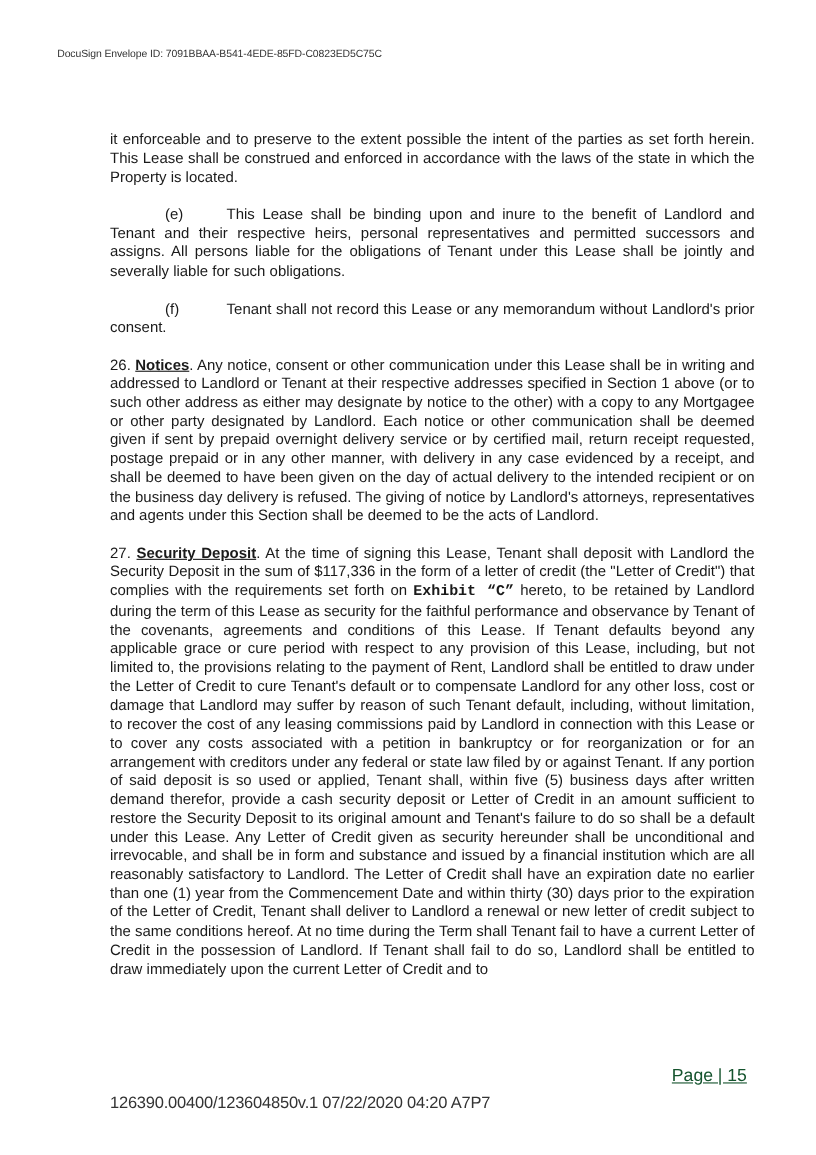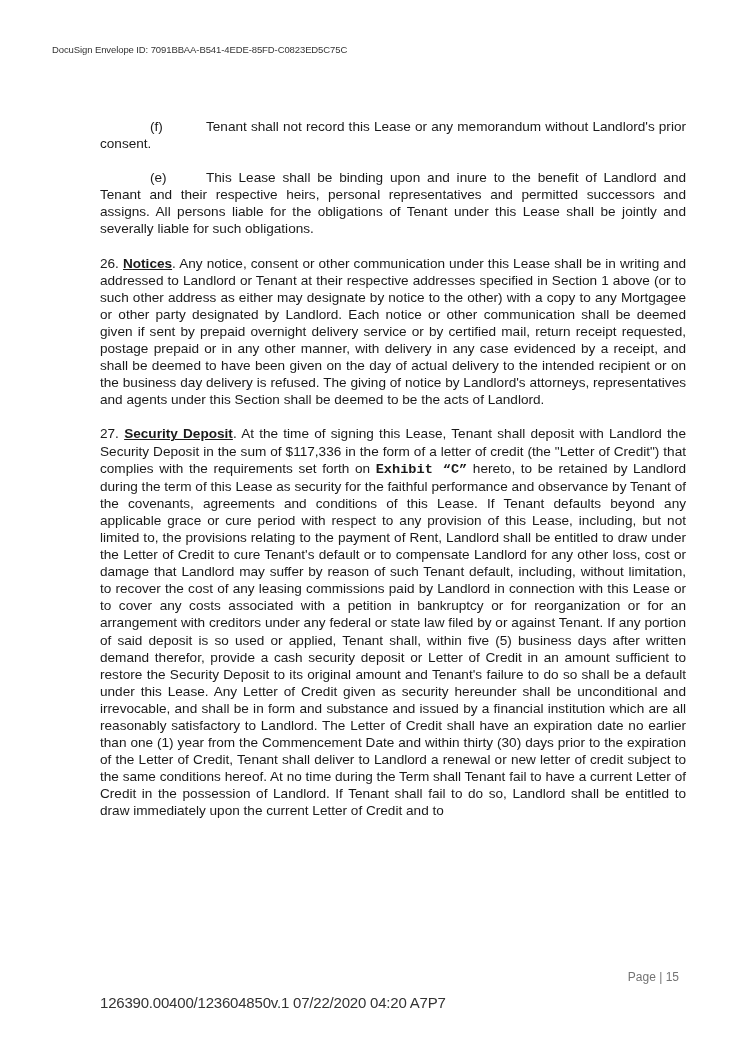--- a/index.html
+++ b/index.html
@@ -7,33 +7,34 @@
            font-family: "Liberation Sans", sans-serif; color: #1a1a1a; }
     .envelope { position: absolute; left: 32px; top: 44px; font-size: 9.5px; color: #333; letter-spacing: -0.1px; margin-left: 20px; }
     .content { position: absolute; left: 100px; top: 118px; width: 586px;
                font-size: 13.6px; line-height: 17.1px; text-align: justify; }
     .content p { margin: 0 0 17px 0; }
     .indent { display: inline-block; width: 50px; }
     .sub-label { display: inline-block; width: 56px; }
     .sec-num { font-weight: normal; }
     .sec-title { font-weight: bold; text-decoration: underline; }
     .bold { font-weight: bold; font-family: Liberation Mono, monospace; }
-    .page-num { position: absolute; right: 63px; top: 970px; font-size: 12px; color: #737373; }
+    .page-num { position: absolute; right: 63px; top: 970px; font-size: 16px; color: #14532d; text-decoration: underline; }
     .footer-id { position: absolute; left: 100px; top: 994px; font-size: 15px; color: #333; letter-spacing: -0.2px; }
   </style>
 </head>
 <body>
 
 <div class="envelope">DocuSign Envelope ID: 7091BBAA-B541-4EDE-85FD-C0823ED5C75C</div>
 
 <div class="content">
+  <p>it enforceable and to preserve to the extent possible the intent of the parties as set forth herein.  This Lease shall be construed and enforced in accordance with the laws of the state in which the Property is located.</p>
+
+  <p><span class="indent"></span><span class="sub-label">(e)</span><span>This Lease shall be binding upon and inure to the benefit of Landlord and Tenant and their respective heirs, personal representatives and permitted successors and assigns.  All persons liable for the obligations of Tenant under this Lease shall be jointly and severally liable for such obligations.</span></p>
 
   <p><span class="indent"></span><span class="sub-label">(f)</span><span>Tenant shall not record this Lease or any memorandum without Landlord's prior consent.</span></p>
-
-  <p><span class="indent"></span><span class="sub-label">(e)</span><span>This Lease shall be binding upon and inure to the benefit of Landlord and Tenant and their respective heirs, personal representatives and permitted successors and assigns.  All persons liable for the obligations of Tenant under this Lease shall be jointly and severally liable for such obligations.</span></p>
 
   <p><span class="sec-num">26.</span> <span class="sec-title">Notices</span><span>.  Any notice, consent or other communication under this Lease shall be in writing and addressed to Landlord or Tenant at their respective addresses specified in Section 1 above (or to such other address as either may designate by notice to the other) with a copy to any Mortgagee or other party designated by Landlord.  Each notice or other communication shall be deemed given if sent by prepaid overnight delivery service or by certified mail, return receipt requested, postage prepaid or in any other manner, with delivery in any case evidenced by a receipt, and shall be deemed to have been given on the day of actual delivery to the intended recipient or on the business day delivery is refused.  The giving of notice by Landlord's attorneys, representatives and agents under this Section shall be deemed to be the acts of Landlord.</span></p>
 
   <p><span class="sec-num">27.</span> <span class="sec-title">Security Deposit</span><span>.  At the time of signing this Lease, Tenant shall deposit with Landlord the Security Deposit in the sum of $117,336 in the form of a letter of credit (the "Letter of Credit") that complies with the requirements set forth on </span><span class="bold">Exhibit “C”</span><span> hereto, to be retained by Landlord during the term of this Lease as security for the faithful performance and observance by Tenant of the covenants, agreements and conditions of this Lease.  If Tenant defaults beyond any applicable grace or cure period with respect to any provision of this Lease, including, but not limited to, the provisions relating to the payment of Rent, Landlord shall be entitled to draw under the Letter of Credit to cure Tenant's default or to compensate Landlord for any other loss, cost or damage that Landlord may suffer by reason of such Tenant default, including, without limitation, to recover the cost of any leasing commissions paid by Landlord in connection with this Lease or to cover any costs associated with a petition in bankruptcy or for reorganization or for an arrangement with creditors under any federal or state law filed by or against Tenant.  If any portion of said deposit is so used or applied, Tenant shall, within five (5) business days after written demand therefor, provide a cash security deposit or Letter of Credit in an amount sufficient to restore the Security Deposit to its original amount and Tenant's failure to do so shall be a default under this Lease.  Any Letter of Credit given as security hereunder shall be unconditional and irrevocable, and shall be in form and substance and issued by a financial institution which are all reasonably satisfactory to Landlord. The Letter of Credit shall have an expiration date no earlier than one (1) year from the Commencement Date and within thirty (30) days prior to the expiration of the Letter of Credit, Tenant shall deliver to Landlord a renewal or new letter of credit subject to the same conditions hereof.  At no time during the Term shall Tenant fail to have a current Letter of Credit in the possession of Landlord.  If Tenant shall fail to do so, Landlord shall be entitled to draw immediately upon the current Letter of Credit and to</span></p>
 </div>
 
 <div class="page-num">Page | 15</div>
 <div class="footer-id">126390.00400/123604850v.1  07/22/2020 04:20 A7P7</div>
 
 </body></html>

